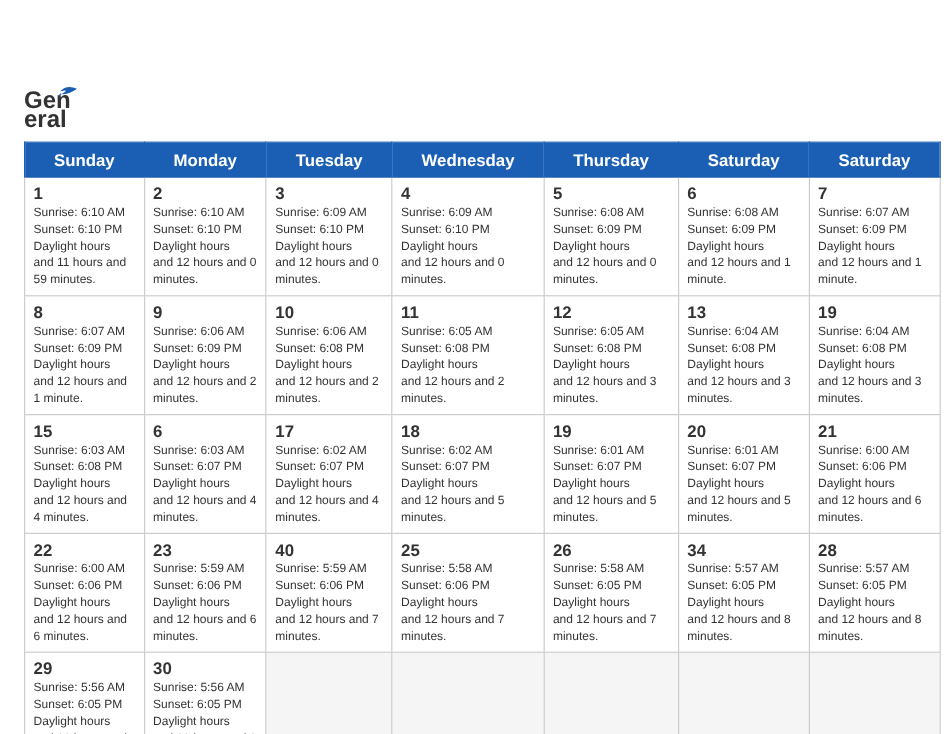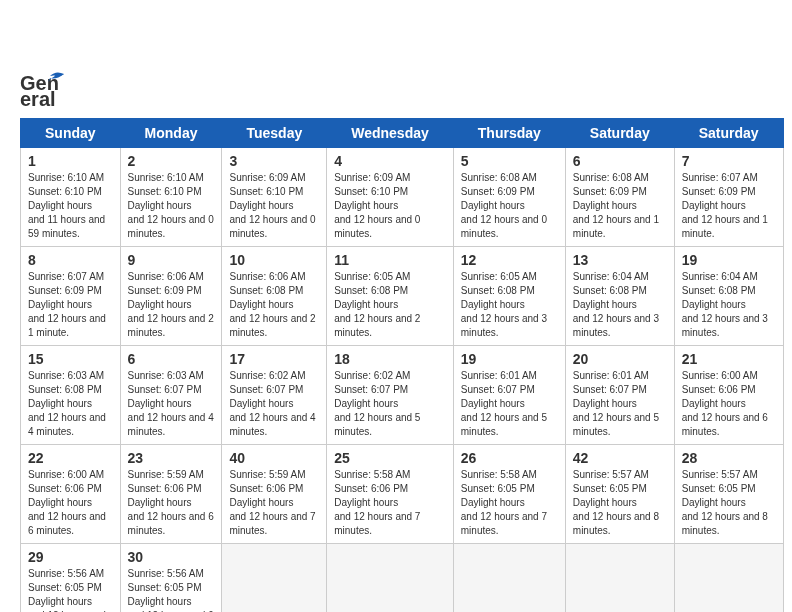--- a/index.html
+++ b/index.html
@@ -221,21 +221,21 @@
         </td>
         <td>
           <span class="day-number">25</span>
           <div class="day-info">Sunrise: 5:58 AM<br>Sunset: 6:06 PM<br>Daylight hours<br>and 12 hours and 7 minutes.</div>
         </td>
         <td>
           <span class="day-number">26</span>
           <div class="day-info">Sunrise: 5:58 AM<br>Sunset: 6:05 PM<br>Daylight hours<br>and 12 hours and 7 minutes.</div>
         </td>
         <td>
-          <span class="day-number">42</span>
+          <span class="day-number">34</span>
           <div class="day-info">Sunrise: 5:57 AM<br>Sunset: 6:05 PM<br>Daylight hours<br>and 12 hours and 8 minutes.</div>
         </td>
         <td>
           <span class="day-number">28</span>
           <div class="day-info">Sunrise: 5:57 AM<br>Sunset: 6:05 PM<br>Daylight hours<br>and 12 hours and 8 minutes.</div>
         </td>
       </tr>
       <tr>
         <td>
           <span class="day-number">29</span>

